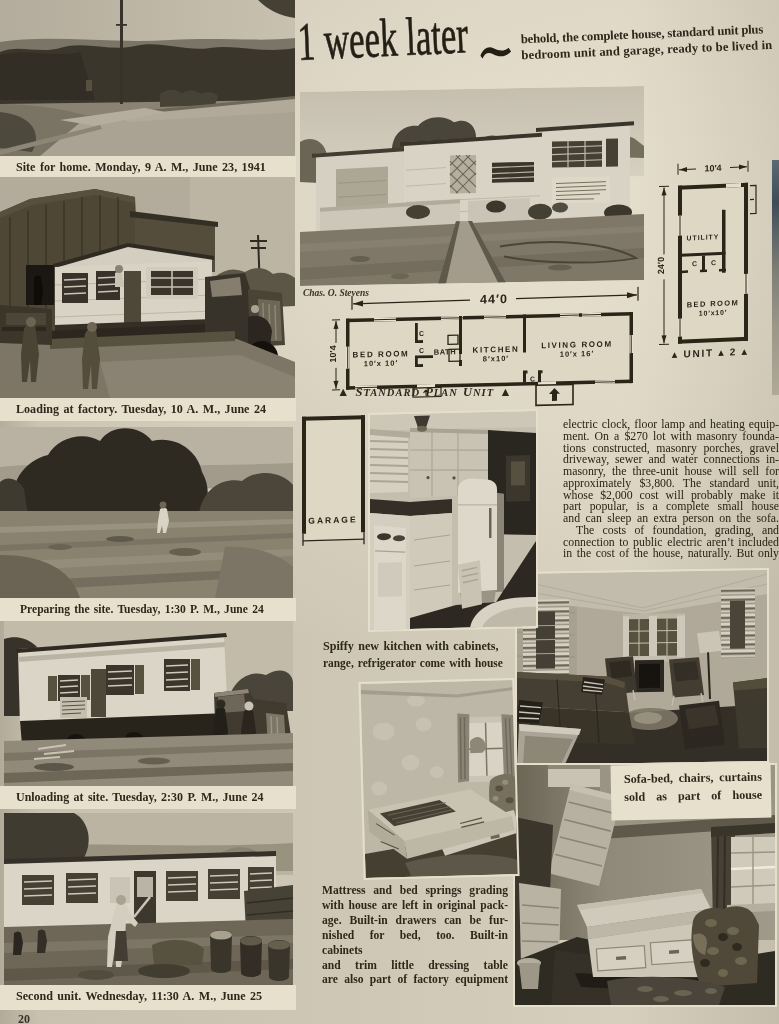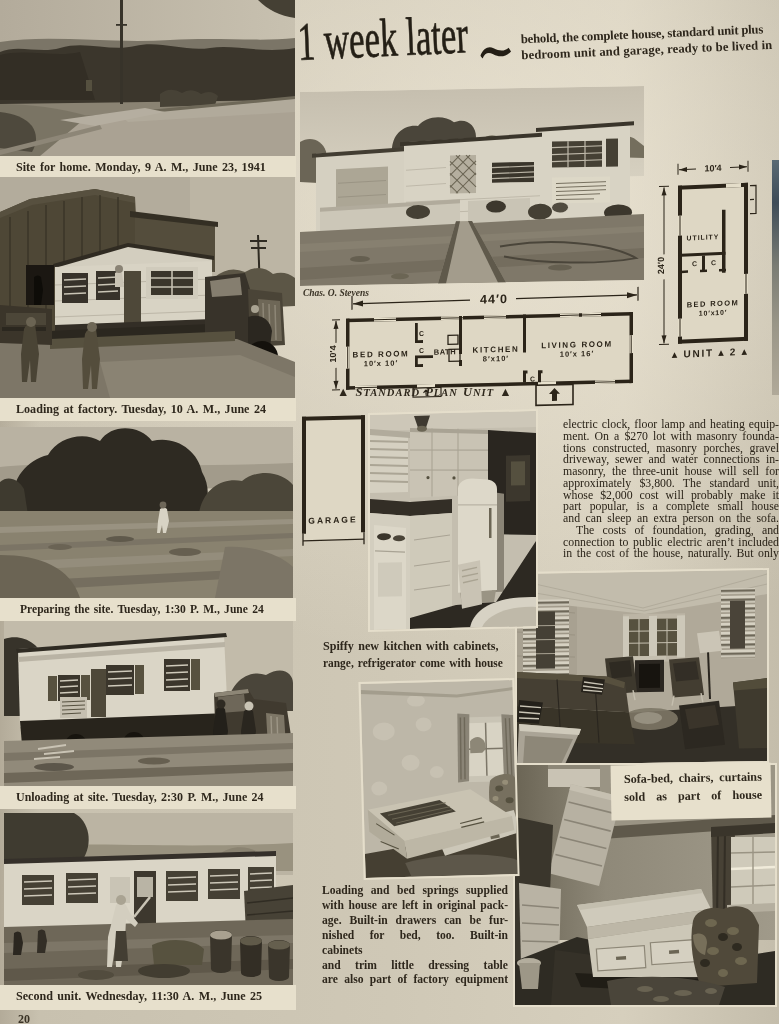--- a/index.html
+++ b/index.html
@@ -1199,21 +1199,21 @@
           <line x1="97" y1="146" x2="120" y2="141"></line>
         </g>
   <g stroke="#55503f" stroke-width="1">
           <line x1="12" y1="140" x2="30" y2="152"></line>
           <line x1="16" y1="158" x2="34" y2="166"></line>
         </g>
 </svg>
 </div>
 
 <div class="abs cap" style="left:322px;top:884px;width:186px;font-size:11.6px;line-height:14.9px;z-index:5;">
-<div class="jl">Loading and bed springs supplied</div>
+<div class="jl">Mattress and bed springs grading</div>
 <div class="jl">with house are left in original pack-</div>
 <div class="jl">age. Built-in drawers can be fur-</div>
 <div class="jl">nished for bed, too. Built-in cabinets</div>
 <div class="jl">and trim little dressing table</div>
 <div class="jl">are also part of factory equipment</div>
 </div>
 
 </div>
 
 </body></html>

